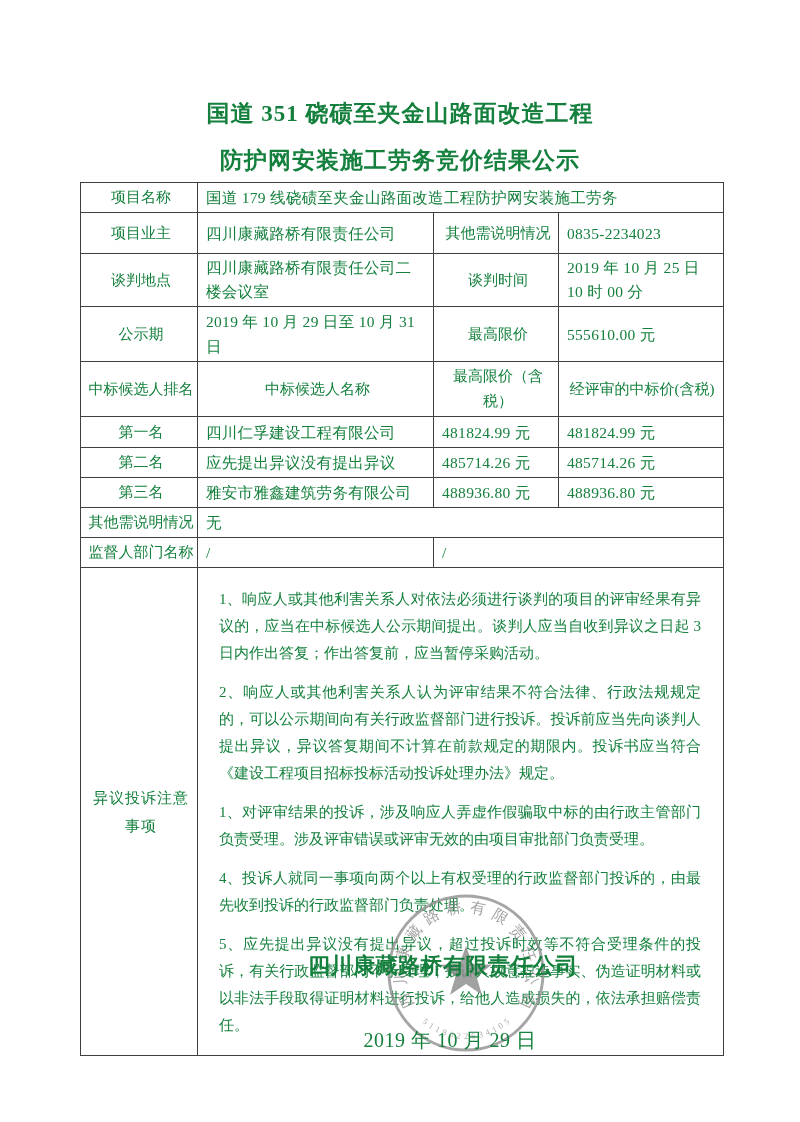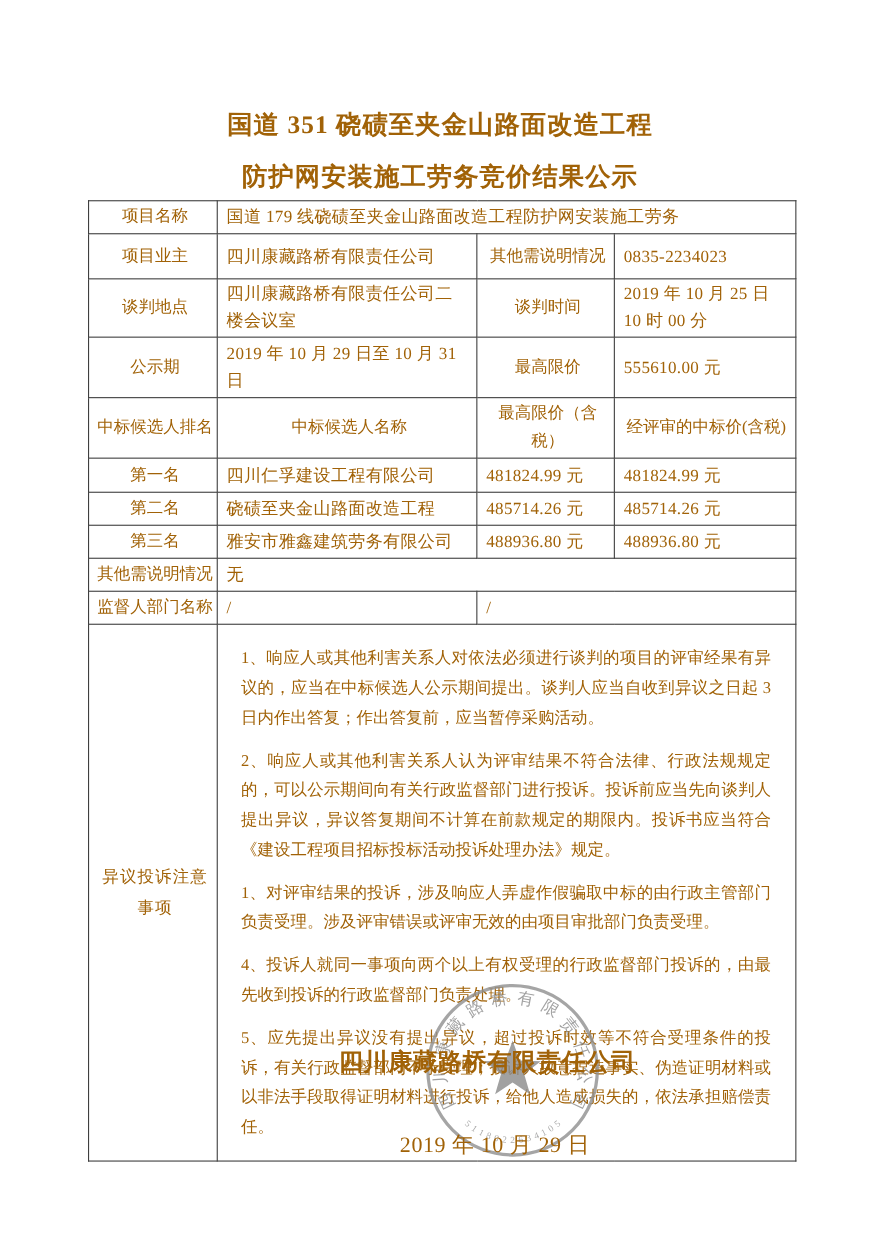--- a/index.html
+++ b/index.html
@@ -1,18 +1,18 @@
 <!DOCTYPE html>
 <html><head>
 <meta charset="utf-8">
 <style>
   html,body{margin:0;padding:0;background:#e8e8e8;}
   .page{
     position:relative;width:800px;height:1122px;margin:0 auto;background:#ffffff;
-    font-family:"Liberation Serif","DejaVu Serif",serif;color:#a16207;overflow:hidden;
+    font-family:"Liberation Serif","DejaVu Serif",serif;color:#15803d;overflow:hidden;
   }
   .doc-title{position:absolute;top:100px;left:0;width:100%;text-align:center;}
   .doc-title .t-line{font-size:23px;font-weight:bold;letter-spacing:1px;line-height:28px;}
   .doc-title .t-line + .t-line{margin-top:19px;}
 
   table.main-table{
     position:absolute;left:80px;top:182px;width:643px;
     border-collapse:collapse;table-layout:fixed;
     font-size:15.5px;
   }
@@ -94,21 +94,21 @@
         <td class="lbl" style="padding-left:4px">经评审的中标价(含税)</td>
       </tr>
       <tr style="height:31px">
         <td class="lbl">第一名</td>
         <td class="val">四川仁孚建设工程有限公司</td>
         <td class="val">481824.99 元</td>
         <td class="val">481824.99 元</td>
       </tr>
       <tr style="height:30px">
         <td class="lbl">第二名</td>
-        <td class="val">硗碛至夹金山路面改造工程</td>
+        <td class="val">应先提出异议没有提出异议</td>
         <td class="val">485714.26 元</td>
         <td class="val">485714.26 元</td>
       </tr>
       <tr style="height:29px">
         <td class="lbl">第三名</td>
         <td class="val">雅安市雅鑫建筑劳务有限公司</td>
         <td class="val">488936.80 元</td>
         <td class="val">488936.80 元</td>
       </tr>
       <tr style="height:26px">

